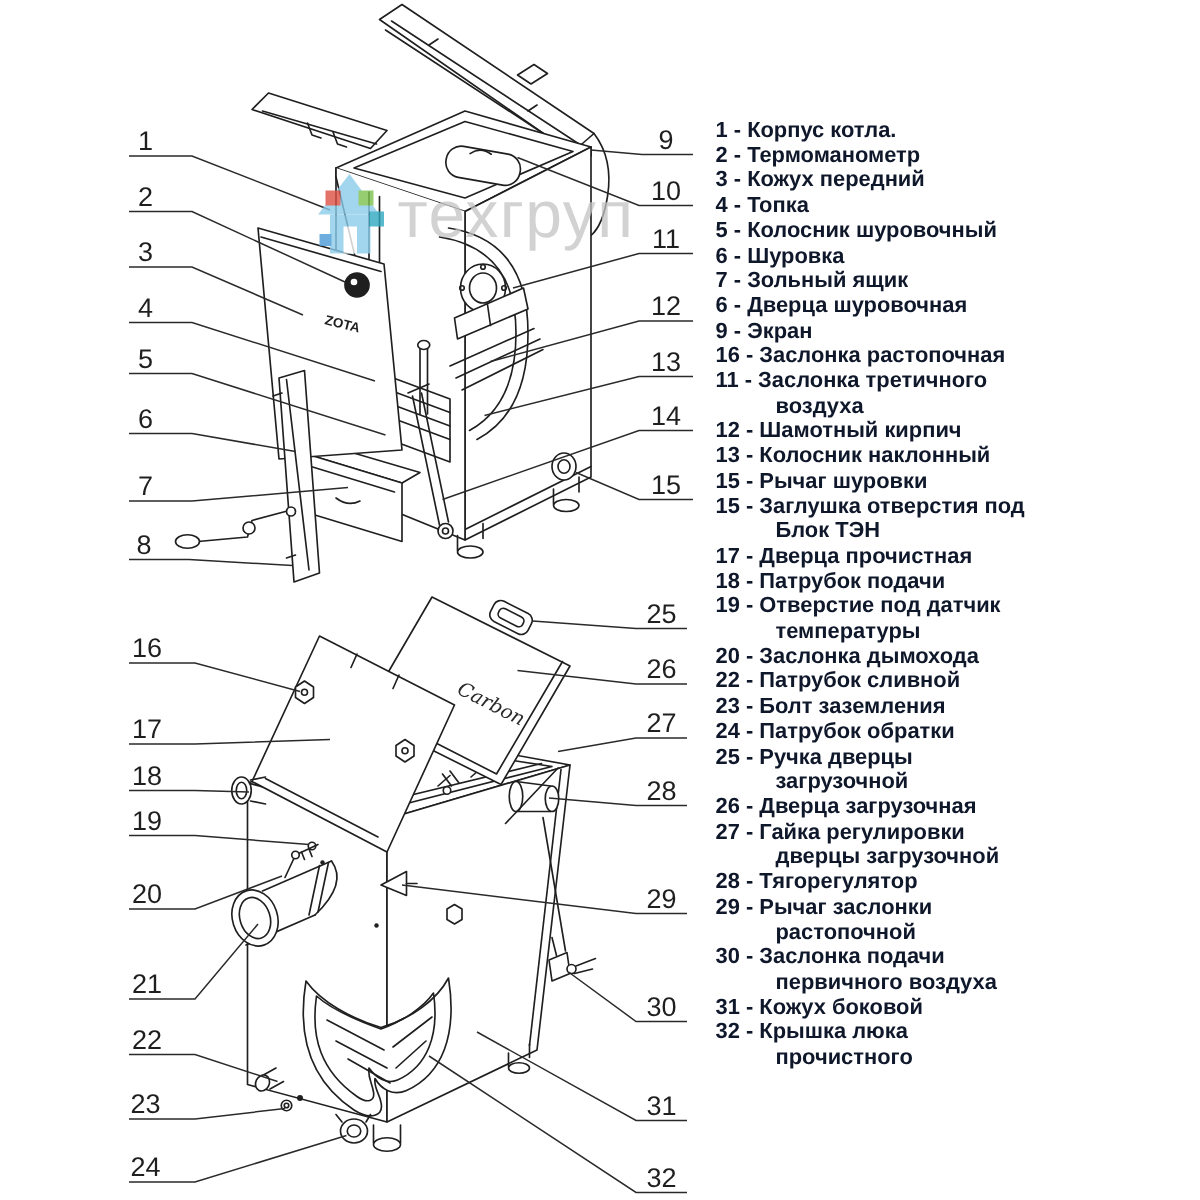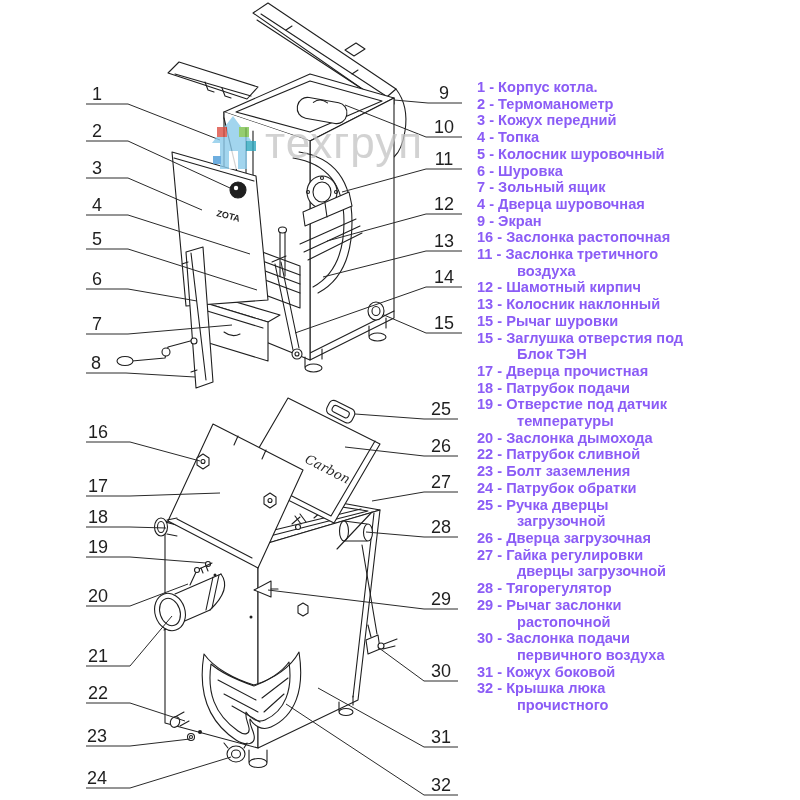--- a/index.html
+++ b/index.html
@@ -1,20 +1,20 @@
 <!DOCTYPE html>
 <html><head>
 <meta charset="utf-8">
 <style>
   html,body{margin:0;padding:0;background:#fff;}
   #page{position:relative;width:800px;height:800px;background:#fff;overflow:hidden;
         font-family:"Liberation Sans",sans-serif;}
   #figure-svg{position:absolute;left:0;top:0;}
   .legend{position:absolute;left:477px;top:79px;width:318px;
-          font:bold 14.6px/16.7px "Liberation Sans",sans-serif;color:#8b5cf6;}
+          font:bold 14.6px/16.7px "Liberation Sans",sans-serif;color:#0f172a;}
   .legend-item{padding-left:40px;text-indent:-40px;white-space:pre-line;}
   .co{font:18px "Liberation Sans",sans-serif;fill:#1f1f1f;}
 </style>
 </head>
 <body>
 
 <div id="page">
 
 <svg id="figure-svg" width="800" height="800" viewBox="0 0 800 800">
 
@@ -300,21 +300,21 @@
 </svg>
 
   <div class="legend">
       <div class="legend-item">1 - Корпус котла.</div>
       <div class="legend-item">2 - Термоманометр</div>
       <div class="legend-item">3 - Кожух передний</div>
       <div class="legend-item">4 - Топка</div>
       <div class="legend-item">5 - Колосник шуровочный</div>
       <div class="legend-item">6 - Шуровка</div>
       <div class="legend-item">7 - Зольный ящик</div>
-      <div class="legend-item">4 - Дверца шуровочная</div>
+      <div class="legend-item">6 - Дверца шуровочная</div>
       <div class="legend-item">9 - Экран</div>
       <div class="legend-item">16 - Заслонка растопочная</div>
       <div class="legend-item">11 - Заслонка третичного
 воздуха</div>
       <div class="legend-item">12 - Шамотный кирпич</div>
       <div class="legend-item">13 - Колосник наклонный</div>
       <div class="legend-item">15 - Рычаг шуровки</div>
       <div class="legend-item">15 - Заглушка отверстия под
 Блок ТЭН</div>
       <div class="legend-item">17 - Дверца прочистная</div>

